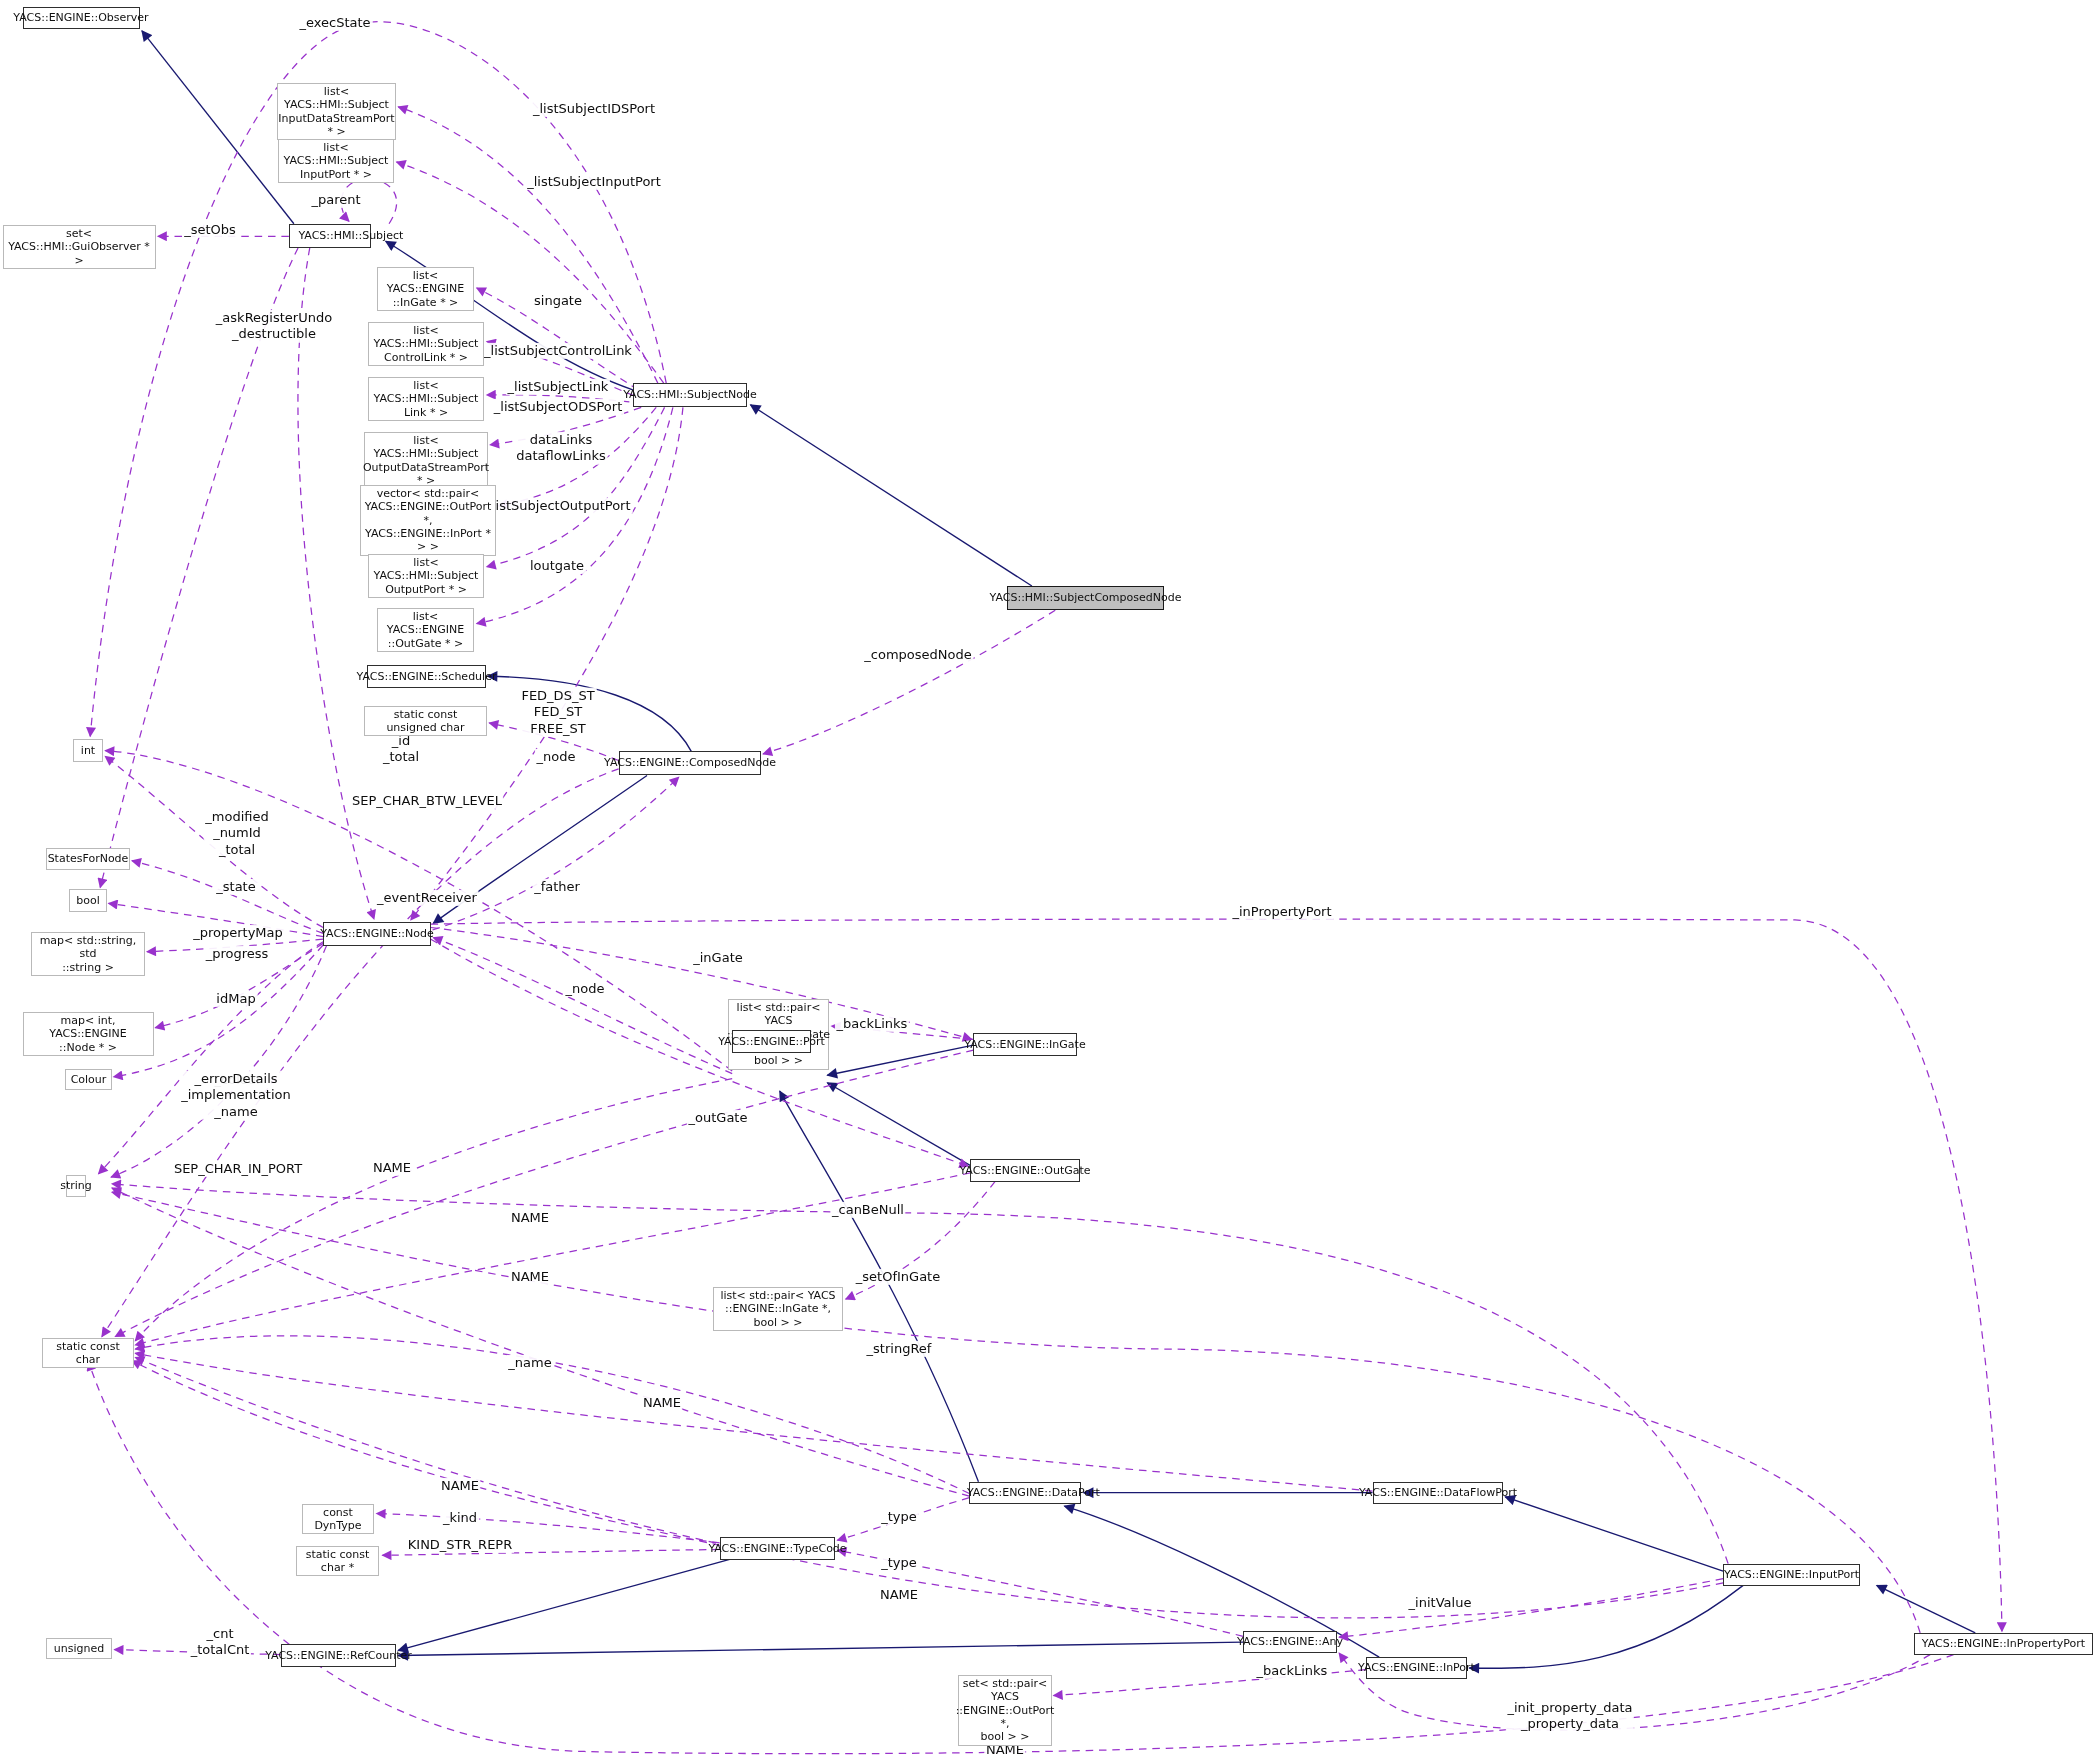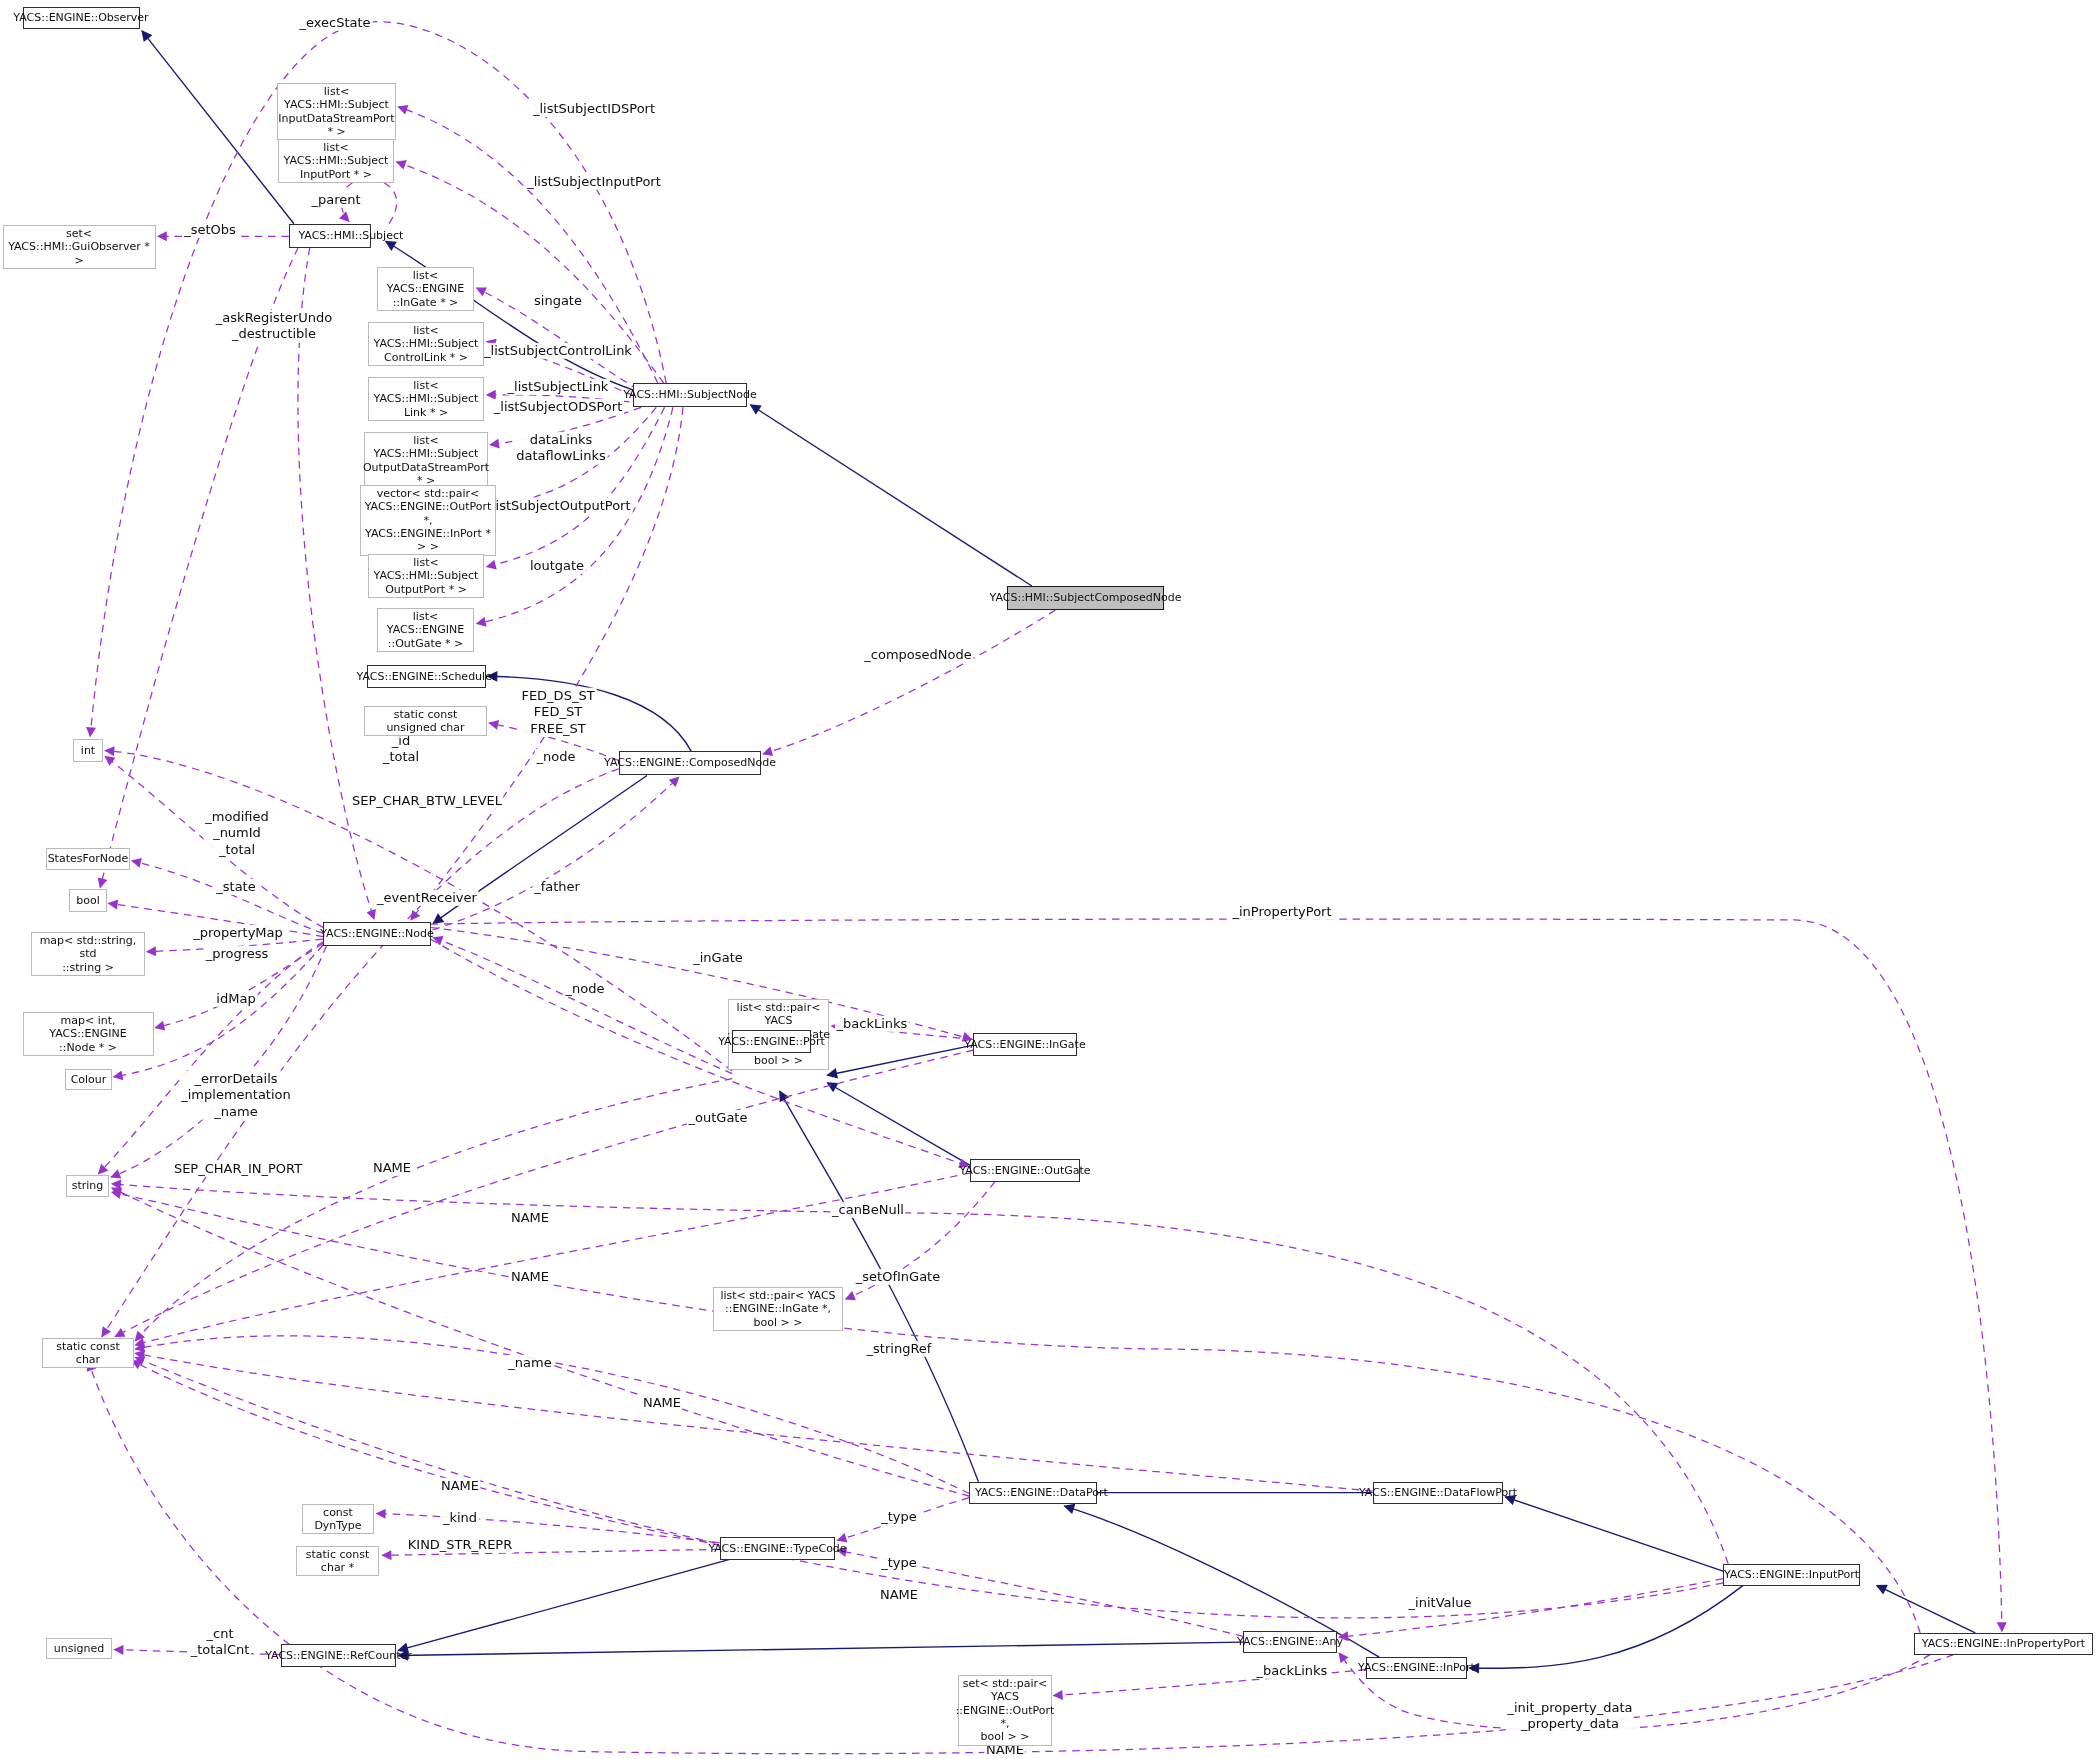--- a/index.html
+++ b/index.html
@@ -192,31 +192,31 @@
     <div class="node emph" style="left: 619px; top: 751px; width: 142px; min-height: 24px;"><span>YACS::ENGINE::ComposedNode</span></div>
     <div class="node" style="left: 73px; top: 739px; width: 30px; min-height: 22.5px;"><span>int</span></div>
     <div class="node" style="left: 46px; top: 848px; width: 84px; min-height: 22px;"><span>StatesForNode</span></div>
     <div class="node" style="left: 69px; top: 889px; width: 38px; min-height: 22.5px;"><span>bool</span></div>
     <div class="node" style="left: 31px; top: 932px; width: 114px; min-height: 37px;"><span>map&lt; std::string, std
 ::string &gt;</span></div>
     <div class="node emph" style="left: 323px; top: 922px; width: 108px; min-height: 24px;"><span>YACS::ENGINE::Node</span></div>
     <div class="node" style="left: 22.5px; top: 1012px; width: 131px; min-height: 37px;"><span>map&lt; int, YACS::ENGINE
 ::Node * &gt;</span></div>
     <div class="node" style="left: 65px; top: 1069px; width: 47px; min-height: 21px;"><span>Colour</span></div>
-    <div class="node" style="left: 66px; top: 1175px; width: 43px; min-height: 22px;"><span>string</span></div>
+    <div class="node" style="left: 66px; top: 1175px; width: 20px; min-height: 22px;"><span>string</span></div>
     <div class="node" style="left: 42px; top: 1338px; width: 92px; min-height: 22.5px;"><span>static const char</span></div>
     <div class="node" style="left: 728px; top: 999px; width: 101px; min-height: 48px;"><span>list&lt; std::pair&lt; YACS
 ::ENGINE::OutGate *,
 bool &gt; &gt;</span></div>
     <div class="node emph" style="left: 973px; top: 1033px; width: 104px; min-height: 22.5px;"><span>YACS::ENGINE::InGate</span></div>
     <div class="node emph" style="left: 732px; top: 1030px; width: 79px; min-height: 22.5px;"><span>YACS::ENGINE::Port</span></div>
     <div class="node emph" style="left: 970px; top: 1159px; width: 110px; min-height: 22.5px;"><span>YACS::ENGINE::OutGate</span></div>
     <div class="node" style="left: 713px; top: 1287px; width: 130px; min-height: 37px;"><span>list&lt; std::pair&lt; YACS
 ::ENGINE::InGate *, bool &gt; &gt;</span></div>
-    <div class="node emph" style="left: 969px; top: 1482px; width: 128px; min-height: 22px; padding-left: 20px;"><span>YACS::ENGINE::DataPort</span></div>
+    <div class="node emph" style="left: 969px; top: 1482px; width: 112px; min-height: 22px; padding-left: 20px;"><span>YACS::ENGINE::DataPort</span></div>
     <div class="node emph" style="left: 720px; top: 1537px; width: 115px; min-height: 22.5px;"><span>YACS::ENGINE::TypeCode</span></div>
     <div class="node" style="left: 302px; top: 1504px; width: 72px; min-height: 22px;"><span>const DynType</span></div>
     <div class="node" style="left: 296px; top: 1546px; width: 83px; min-height: 22px;"><span>static const char *</span></div>
     <div class="node emph" style="left: 281px; top: 1644px; width: 115px; min-height: 22.5px;"><span>YACS::ENGINE::RefCounter</span></div>
     <div class="node" style="left: 46px; top: 1638px; width: 66px; min-height: 21px;"><span>unsigned</span></div>
     <div class="node" style="left: 958px; top: 1675px; width: 94px; min-height: 48px;"><span>set&lt; std::pair&lt; YACS
 ::ENGINE::OutPort *,
 bool &gt; &gt;</span></div>
     <div class="node emph" style="left: 1243px; top: 1631px; width: 94px; min-height: 22px;"><span>YACS::ENGINE::Any</span></div>
     <div class="node emph" style="left: 1366px; top: 1657px; width: 101px; min-height: 22px;"><span>YACS::ENGINE::InPort</span></div>

